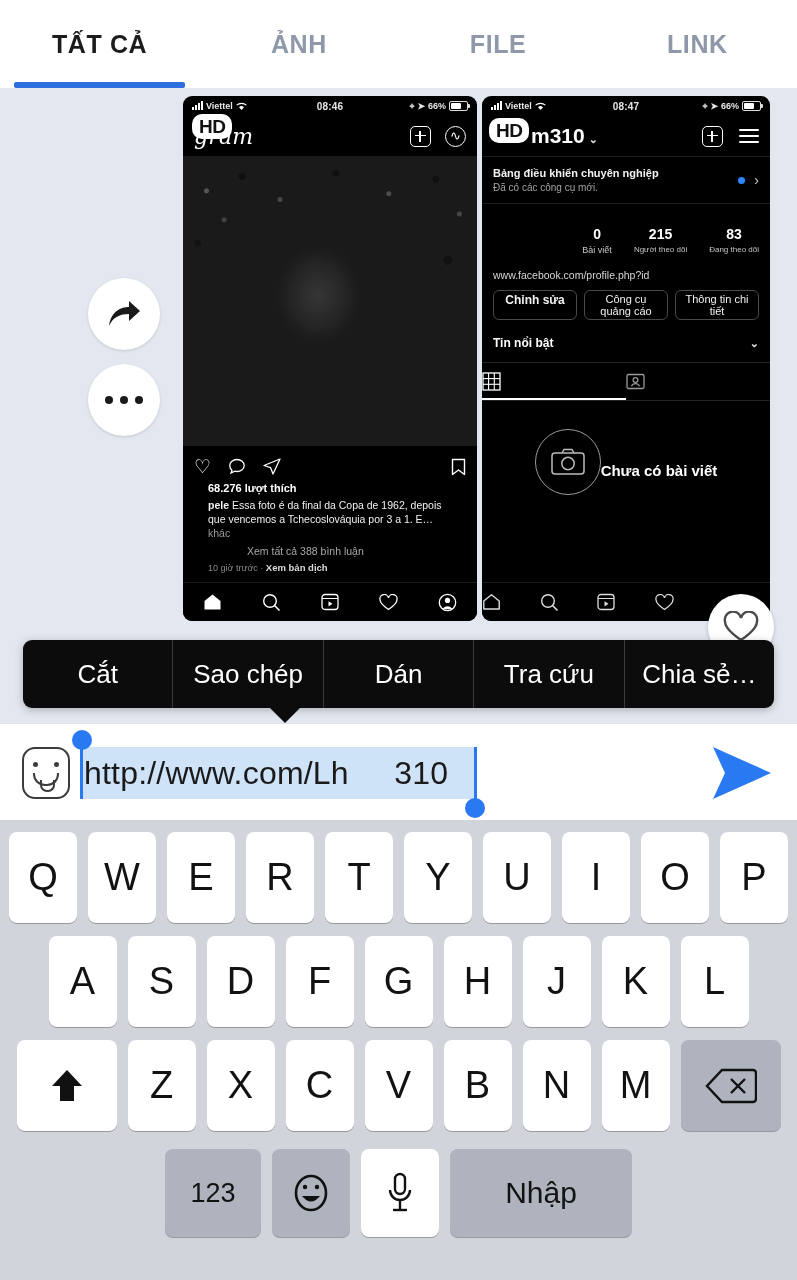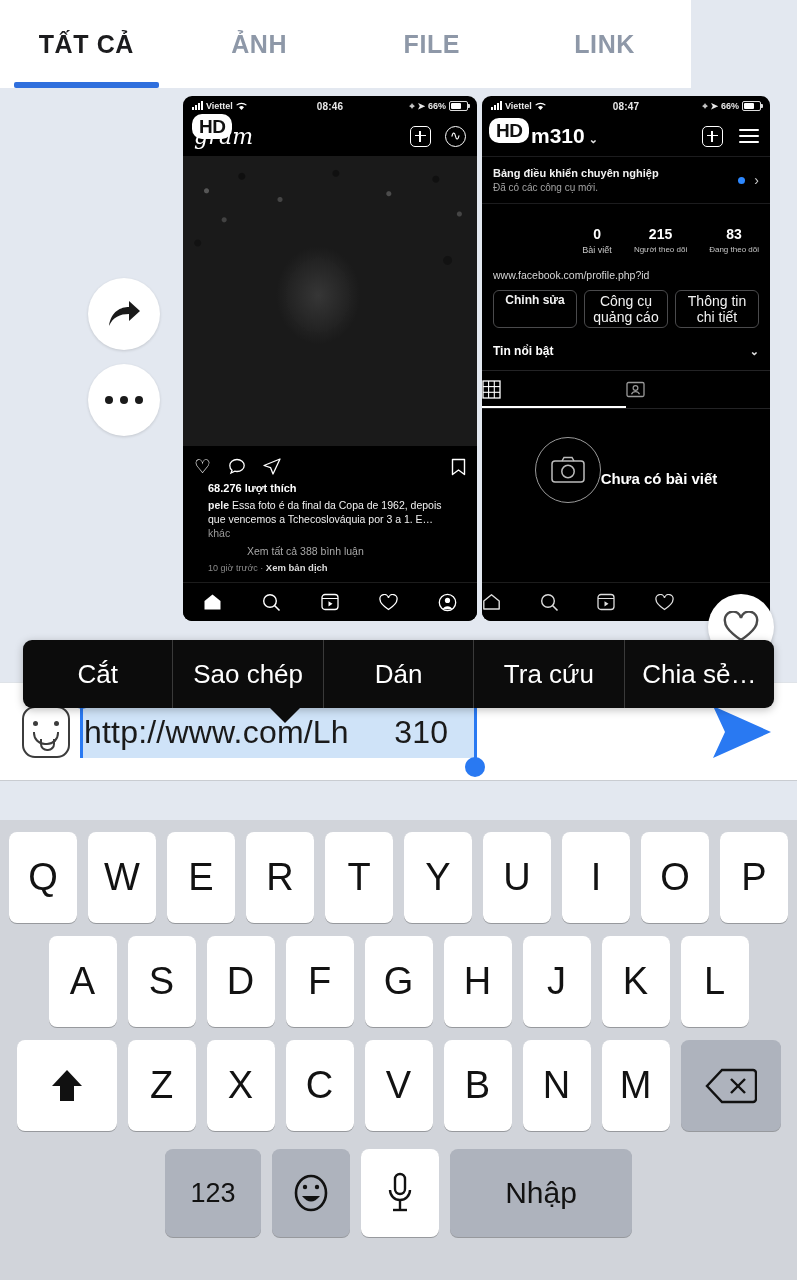--- a/index.html
+++ b/index.html
@@ -13,21 +13,21 @@
     background: #e3e8f0;
     overflow: hidden;
     position: relative;
     -webkit-font-smoothing: antialiased;
   }
 
   
   .tabbar {
     position: absolute;
     top: 0; left: 0;
-    width: 691px;
+    width: 797px;
     height: 88px;
     background: #ffffff;
     display: flex;
     align-items: flex-end;
   }
   .tab {
     flex: 1;
     text-align: center;
     font-size: 25px;
     letter-spacing: 0.6px;
@@ -255,21 +255,21 @@
     border: 1px solid #4a4a4c;
     border-radius: 6px;
     padding: 2px 4px;
     text-align: center;
     font-size: 10px;
     color: #f2f2f2;
     flex: 1;
     cursor: pointer;
   }
   .fb-btn.primary { font-size: 12px; font-weight: 700;}
-  .fb-btn.tiny { font-size: 14px; }
+  .fb-btn.tiny { font-size: 11px; }
   .fb-high {
     display: flex; align-items: center; justify-content: space-between;
     padding: 4px 11px 12px;
     font-size: 12px; font-weight: 700;
     border-bottom: 1px solid #232325;
   }
   .fb-seg {
     display: flex;
     border-bottom: 1px solid #232325;
   }
@@ -339,21 +339,21 @@
     width: 0; height: 0;
     border-left: 17px solid transparent;
     border-right: 17px solid transparent;
     border-top: 17px solid #0c0c0c;
     z-index: 20;
   }
 
   
   .inputbar {
     position: absolute;
-    top: 682px; left: 0;
+    top: 723px; left: 0;
     width: 797px;
     height: 97px;
     background: #ffffff;
     display: flex;
     align-items: center;
     border-top: 1px solid #dfe3e8;
     border-bottom: 1px solid #c9ccd1;
   }
   .emoji-btn {
     margin-left: 22px;

